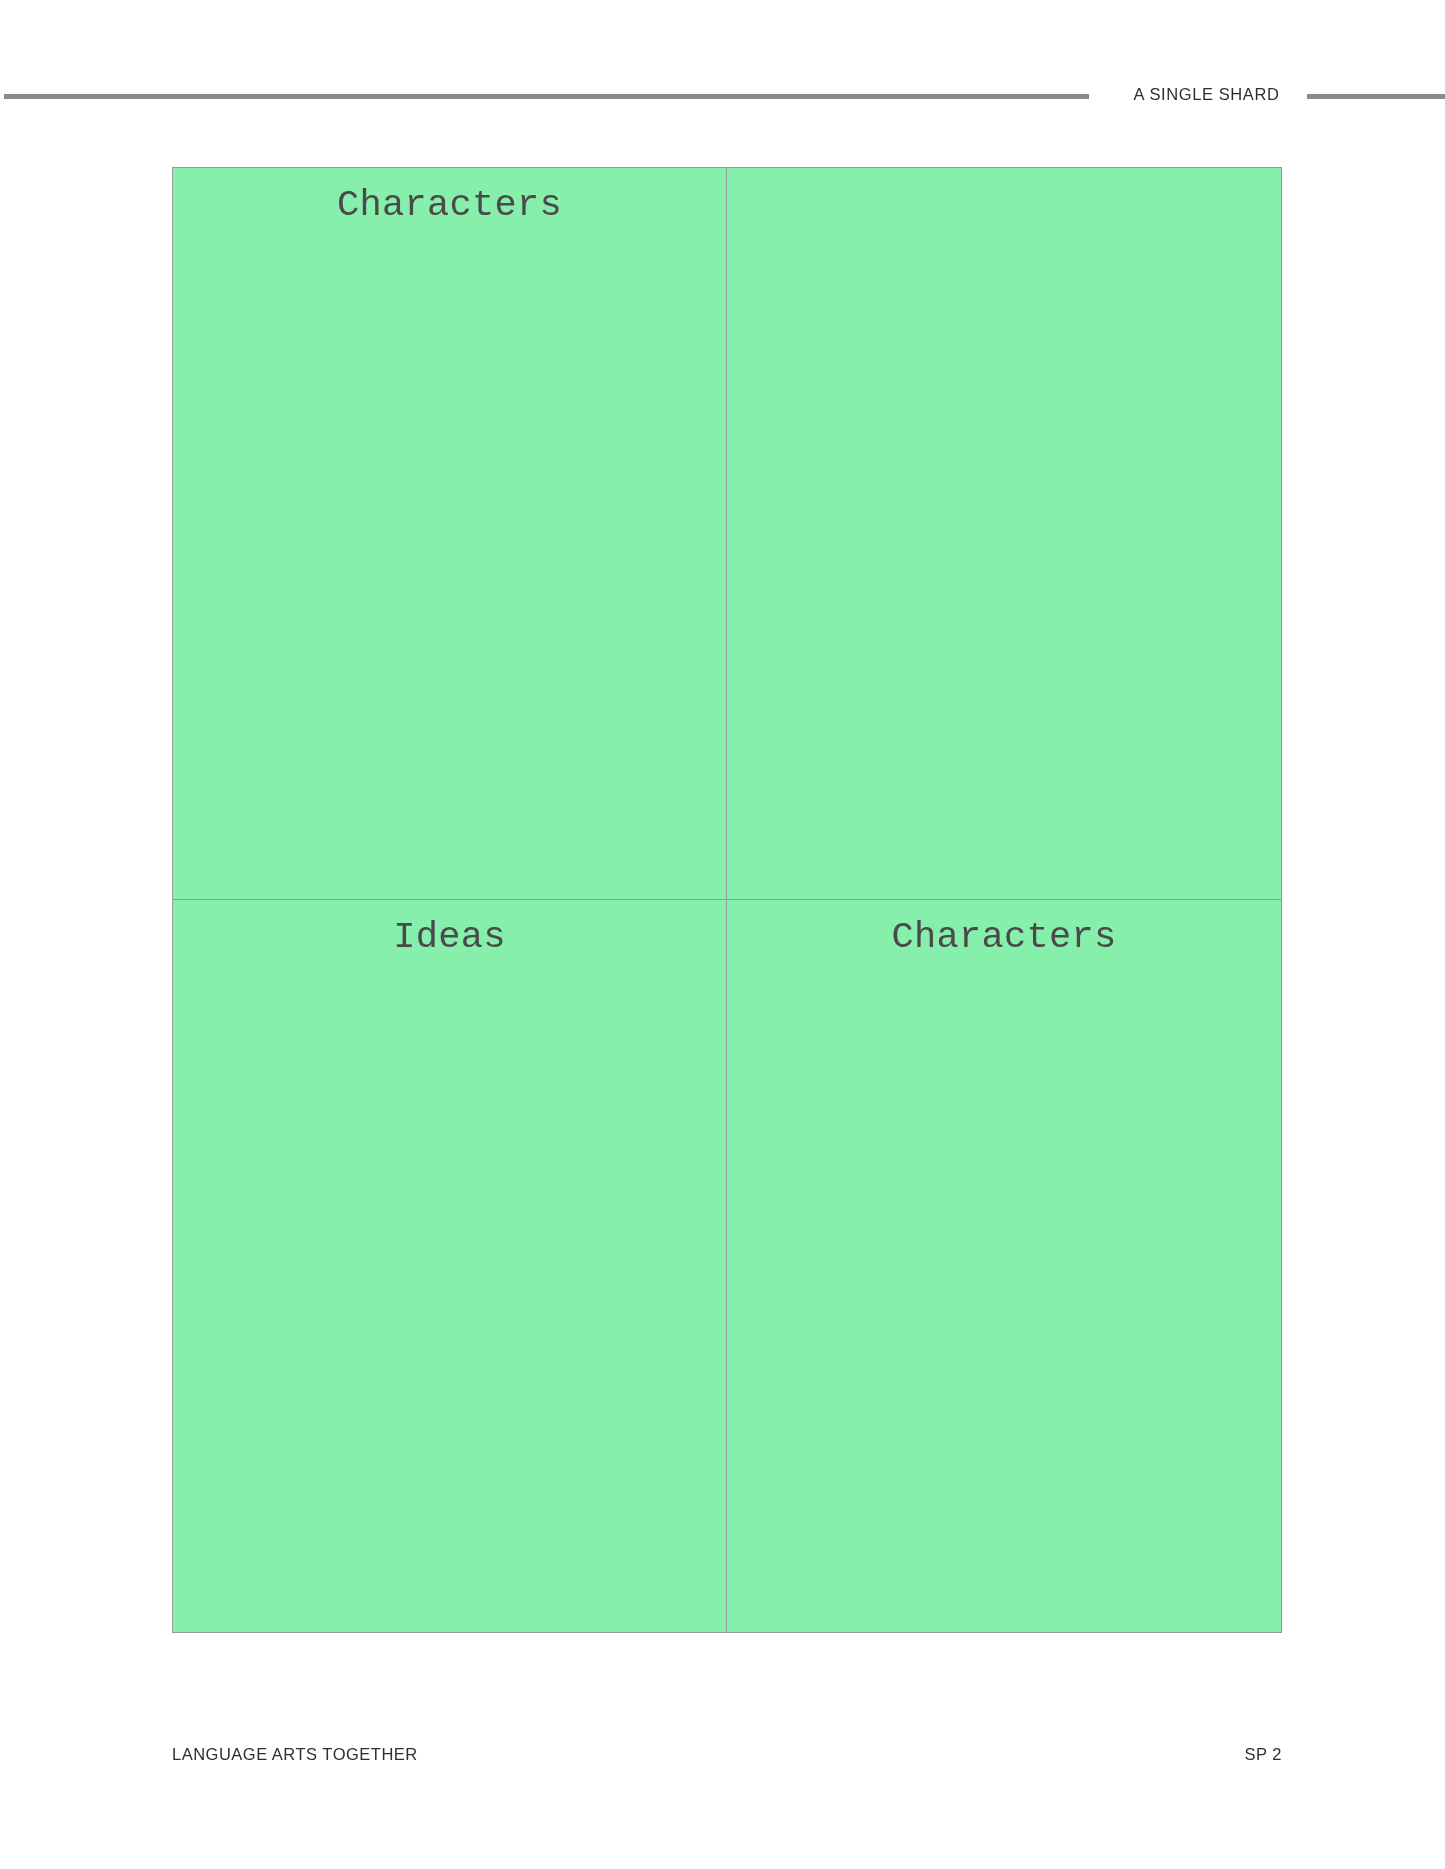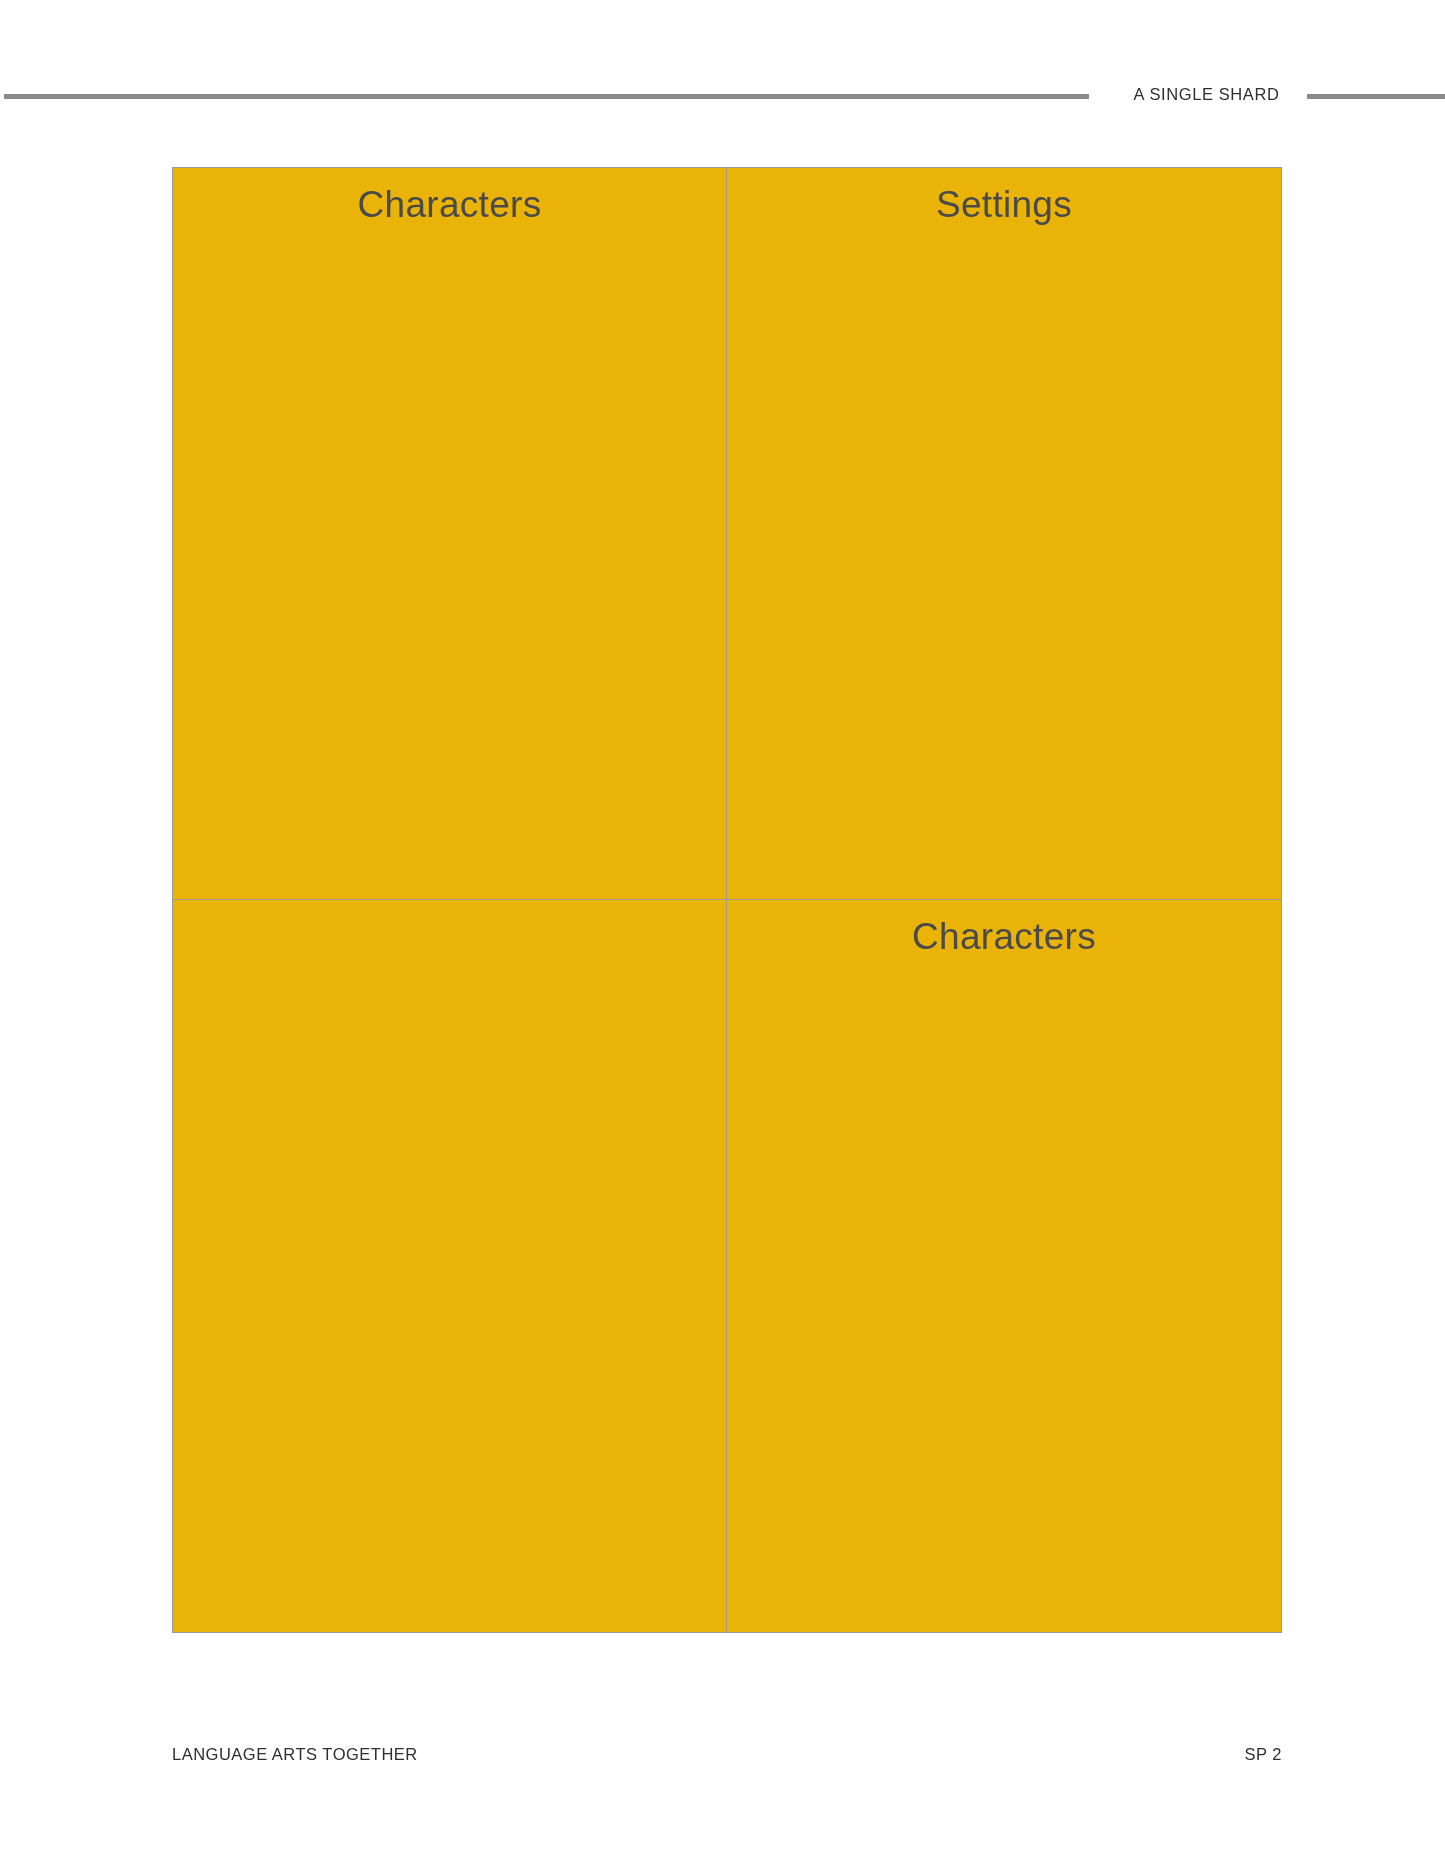--- a/index.html
+++ b/index.html
@@ -70,21 +70,22 @@
     height: 1466px;
     border: 1px solid #9a9a9a;
     box-sizing: border-box;
     display: grid;
     grid-template-columns: 1fr 1fr;
     grid-template-rows: 1fr 1fr;
   }
   .cell {
     box-sizing: border-box;
     position: relative;
-    background: #eab308;
+    background: #86efac;
+    font-family: Liberation Mono, monospace;
   }
   .cell-characters {
     border-right: 1px solid #9a9a9a;
     border-bottom: 1px solid #9a9a9a;
   }
   .cell-settings {
     border-bottom: 1px solid #9a9a9a;
   }
   .cell-ideas {
     border-right: 1px solid #9a9a9a;
@@ -151,25 +152,25 @@
   </div>
 
   <div class="grid">
 
     <div class="cell cell-characters">
       <div class="cell-title">Characters</div>
       <div class="cell-writing-area"></div>
     </div>
 
     <div class="cell cell-settings">
-      <div class="cell-title">Settings</div>
       <div class="cell-writing-area"></div>
     </div>
 
     <div class="cell cell-ideas">
+      <div class="cell-title">Ideas</div>
       <div class="cell-writing-area"></div>
     </div>
 
     <div class="cell cell-connections">
       <div class="cell-title">Characters</div>
       <div class="cell-writing-area"></div>
     </div>
 
   </div>
 

